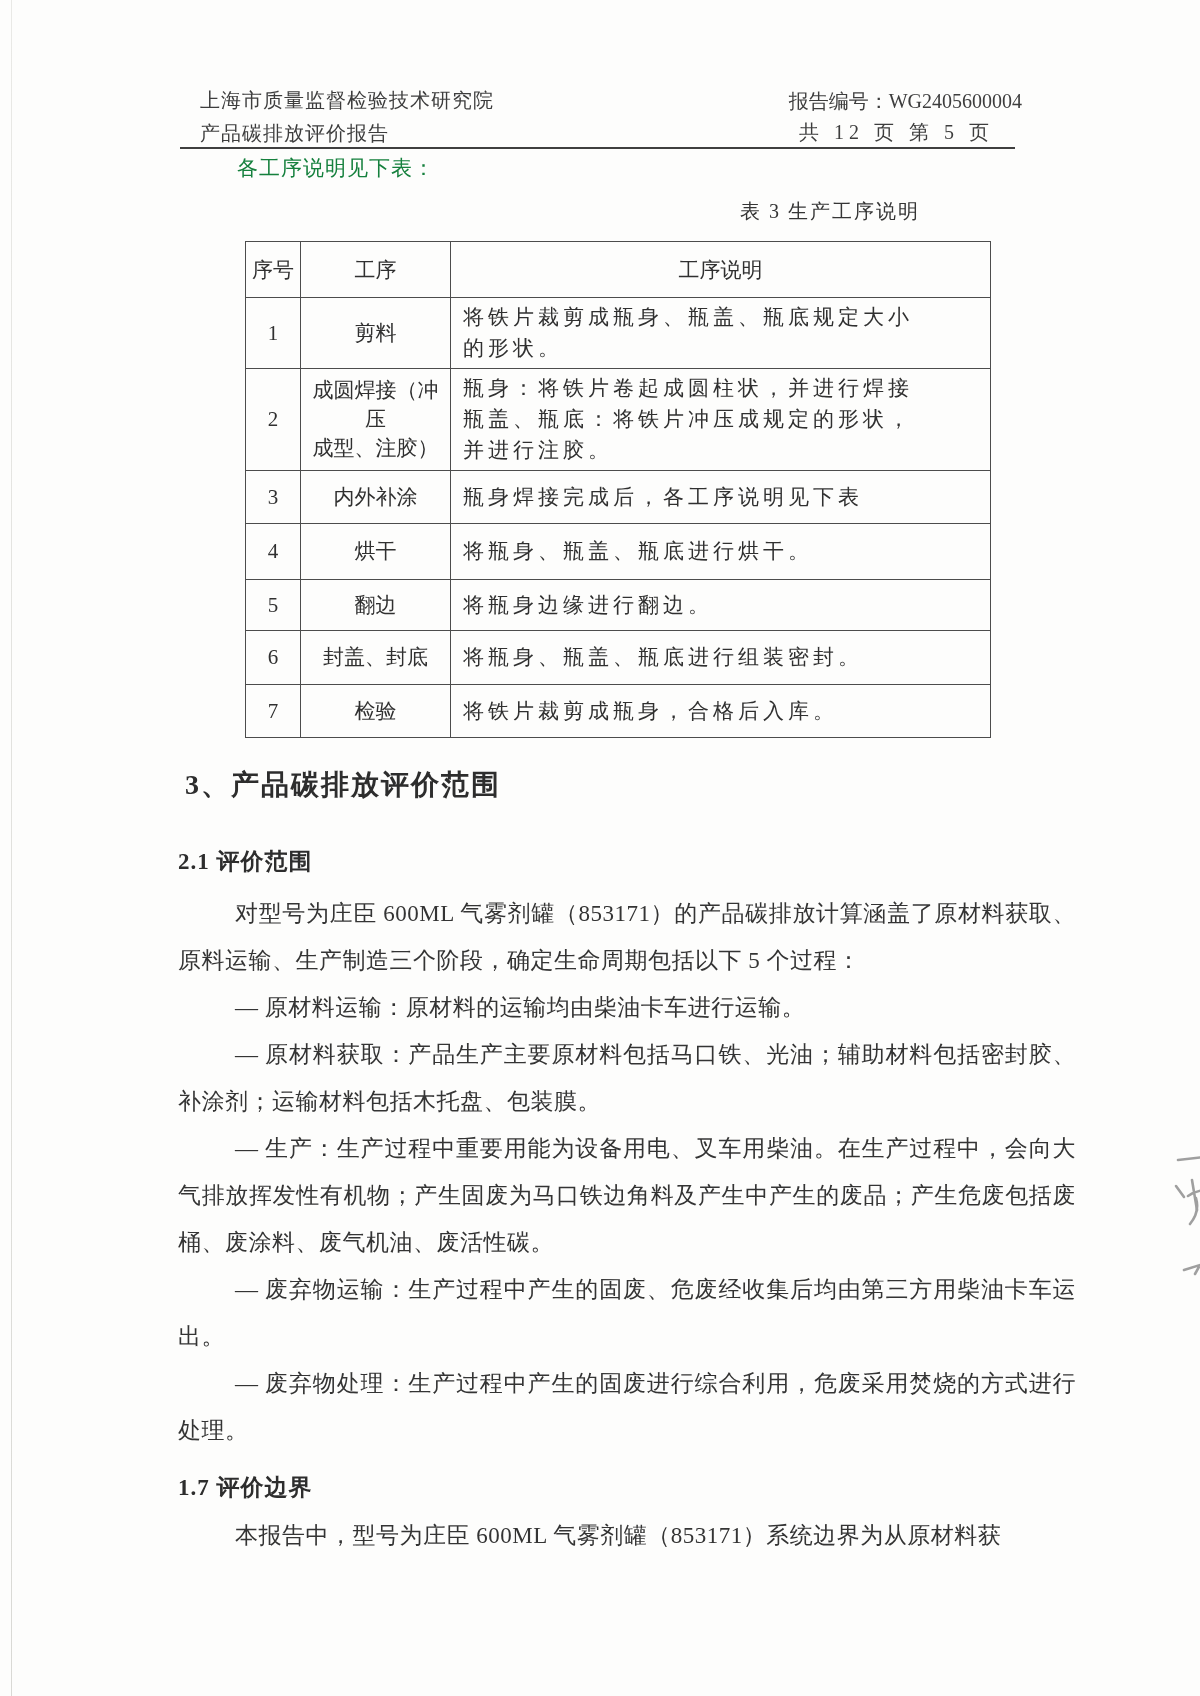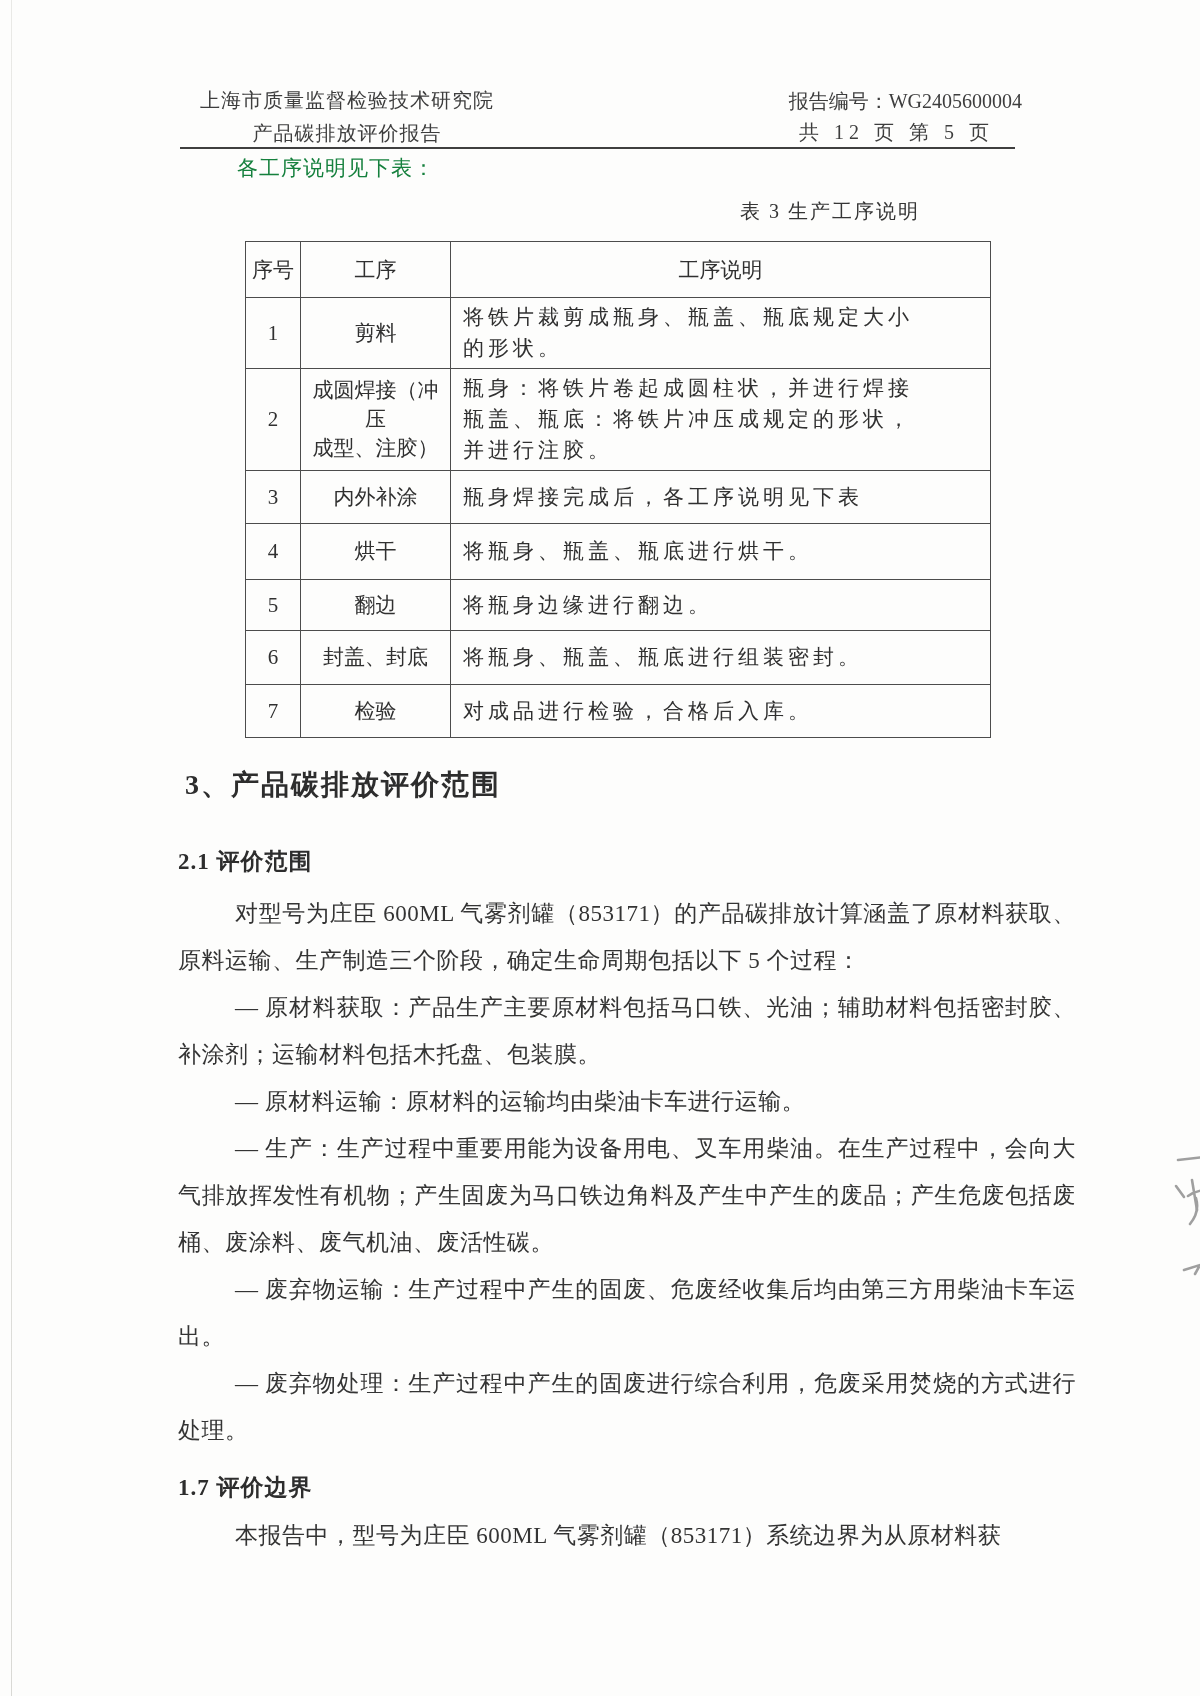--- a/index.html
+++ b/index.html
@@ -13,21 +13,21 @@
     color: #383838;
   }
   .scan-edge {
     position: absolute; left: 11px; top: 0; width: 1px; height: 100%;
     background: linear-gradient(#e9e9e6, #d9d9d5);
   }
   
   .hdr-left {
     position: absolute; left: 200px; top: 84px;
     font-size: 20px; line-height: 33px; color: #3d3d3d;
-    letter-spacing: 1px; white-space: nowrap; text-align: center;
+    letter-spacing: 1px; white-space: nowrap;
   }
   .hdr-right {
     position: absolute; left: 620px; top: 86px; width: 402px;
     text-align: right; font-size: 20px; line-height: 31px; color: #3d3d3d;
     white-space: nowrap;
   }
   .hdr-right .pages { letter-spacing: 5px; padding-right: 28px; }
   .hdr-rule {
     position: absolute; left: 180px; top: 147px; width: 835px; height: 2px;
     background: #3f3f3f;
@@ -155,32 +155,32 @@
     <td class="cell-desc">将瓶身边缘进行翻边。</td>
   </tr>
   <tr class="r6">
     <td class="cell-center">6</td>
     <td class="cell-proc">封盖、封底</td>
     <td class="cell-desc">将瓶身、瓶盖、瓶底进行组装密封。</td>
   </tr>
   <tr class="r7">
     <td class="cell-center">7</td>
     <td class="cell-proc">检验</td>
-    <td class="cell-desc">对成品进行检验，合格后入库。</td>
+    <td class="cell-desc">将铁片裁剪成瓶身，合格后入库。</td>
   </tr>
 </tbody>
   </table>
 
 <div class="sec2-heading">3、产品碳排放评价范围</div>
 <div class="s21-heading">2.1 评价范围</div>
 
 <div class="bodyblock">
   <p>对型号为庄臣 600ML 气雾剂罐（853171）的产品碳排放计算涵盖了原材料获取、原料运输、生产制造三个阶段，确定生命周期包括以下 5 个过程：</p>
+  <p>— 原材料运输：原材料的运输均由柴油卡车进行运输。</p>
   <p>— 原材料获取：产品生产主要原材料包括马口铁、光油；辅助材料包括密封胶、补涂剂；运输材料包括木托盘、包装膜。</p>
-  <p>— 原材料运输：原材料的运输均由柴油卡车进行运输。</p>
   <p>— 生产：生产过程中重要用能为设备用电、叉车用柴油。在生产过程中，会向大气排放挥发性有机物；产生固废为马口铁边角料及产生中产生的废品；产生危废包括废桶、废涂料、废气机油、废活性碳。</p>
   <p>— 废弃物运输：生产过程中产生的固废、危废经收集后均由第三方用柴油卡车运出。</p>
   <p>— 废弃物处理：生产过程中产生的固废进行综合利用，危废采用焚烧的方式进行处理。</p>
   <div class="s22-heading">1.7 评价边界</div>
   <p class="last">本报告中，型号为庄臣 600ML 气雾剂罐（853171）系统边界为从原材料获</p>
 </div>
 
 <svg class="margin-marks" viewBox="0 0 60 180" xmlns="http://www.w3.org/2000/svg">
   <g fill="none" stroke="#8f8f8f" stroke-width="2.6" stroke-linecap="round" opacity="0.85">
     <path d="M28 22 L54 19"></path>

